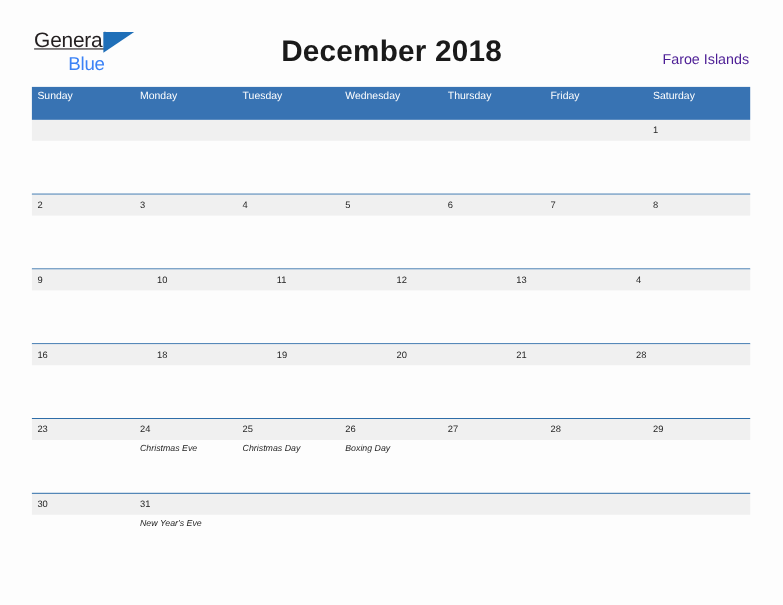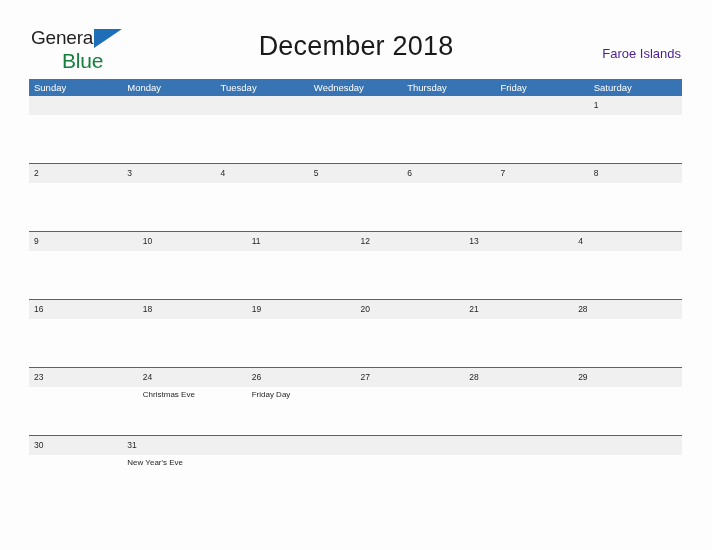--- a/index.html
+++ b/index.html
@@ -33,51 +33,52 @@
     position: relative;
     height: 22px;
   }
   .logo-general {
     position: absolute;
     left: 0;
     top: 0;
     font-size: 19px;
     letter-spacing: -0.2px;
     color: #231f20;
+    text-decoration: underline;
   }
   .logo-flag {
     position: absolute;
     left: 63px;
     top: 1px;
     width: 0;
     height: 0;
     border-left: 28px solid #1f6fb8;
     border-bottom: 19px solid transparent;
   }
   .logo-row2 {
     position: relative;
     height: 22px;
   }
   .logo-blue {
     position: absolute;
     left: 31px;
     top: 0;
-    font-size: 21px;
+    font-size: 17px;
     letter-spacing: -0.2px;
-    color: #15803d;
+    color: #3b82f6;
   }
 
   .month-title {
     position: absolute;
     left: 0;
     right: 0;
     top: 31px;
     text-align: center;
     font-size: 27px;
-    font-weight: normal;
+    font-weight: bold;
     color: #1a1a1a;
     letter-spacing: 0.2px;
   }
 
   .region-label {
     position: absolute;
     right: 31px;
     top: 46px;
     font-size: 13px;
     color: #4c1d95;
@@ -87,21 +88,21 @@
   .calendar {
     position: absolute;
     left: 29px;
     top: 79px;
     width: 653px;
   }
 
   .weekday-header {
     display: flex;
     background: #3873b3;
-    height: 17px;
+    height: 30px;
   }
   .weekday-cell {
     flex: 1 1 0;
     min-width: 0;
     color: #ffffff;
     font-size: 9.5px;
     line-height: 17px;
     padding-left: 5px;
     box-sizing: border-box;
     white-space: nowrap;
@@ -140,20 +141,21 @@
     line-height: 19px;
     color: #262626;
     height: 19px;
   }
   .day-event {
     font-size: 8px;
     line-height: 11px;
     color: #262626;
     padding-top: 2px;
     white-space: nowrap;
+    font-style: italic;
   }
   .day-cell.empty .day-number {
     color: transparent;
   }
 </style>
 </head>
 <body>
 
 <div class="page-header">
 
@@ -288,22 +290,26 @@
         <div class="daynum-band"></div>
         <div class="day-cells">
           <div class="day-cell">
             <div class="day-number">23</div>
           </div>
           <div class="day-cell">
             <div class="day-number">24</div>
             <div class="day-event">Christmas Eve</div>
           </div>
           <div class="day-cell">
+            <div class="day-number">25</div>
+            <div class="day-event">Christmas Day</div>
+          </div>
+          <div class="day-cell">
             <div class="day-number">26</div>
-            <div class="day-event">Friday Day</div>
+            <div class="day-event">Boxing Day</div>
           </div>
           <div class="day-cell">
             <div class="day-number">27</div>
           </div>
           <div class="day-cell">
             <div class="day-number">28</div>
           </div>
           <div class="day-cell">
             <div class="day-number">29</div>
           </div>

